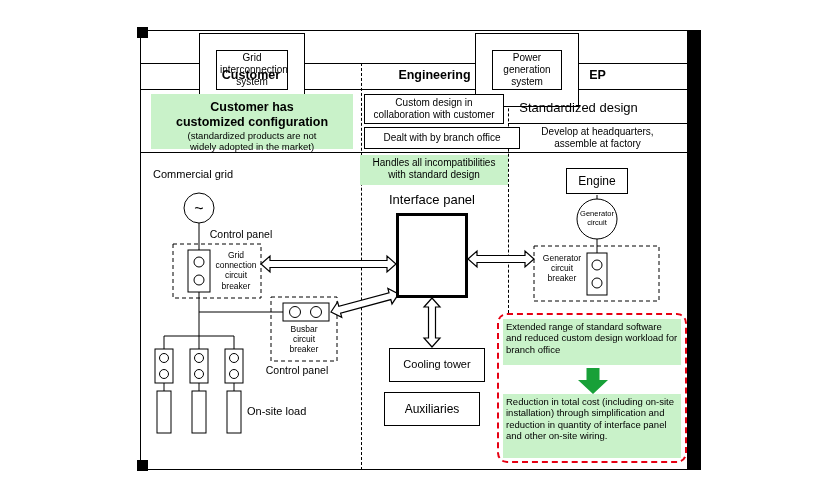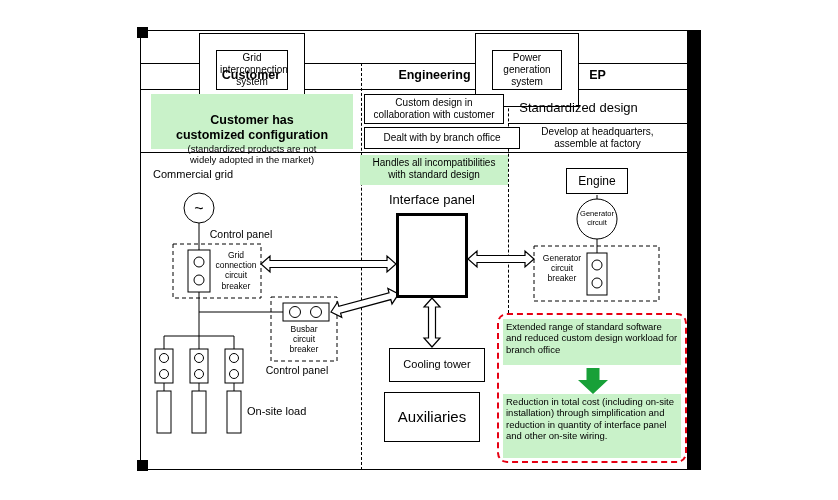--- a/index.html
+++ b/index.html
@@ -96,21 +96,21 @@
       <polygon transform="translate(190,281) rotate(-15)" points="0,0 9,-8 9,-3.5 61,-3.5 61,-8 70,0 61,8 61,3.5 9,3.5 9,8"></polygon>
     </g>
 
     <polygon points="445.5,337 458.5,337 458.5,349 467,349 452,363 437,349 445.5,349" fill="#18a038"></polygon>
   </svg>
 
   <div class="abs colhead" style="left:0;top:37px;width:220px;">Customer</div>
   <div class="abs colhead" style="left:220px;top:37px;width:147px;">Engineering</div>
   <div class="abs colhead" style="left:367px;top:37px;width:179px;">EP</div>
 
-  <div class="abs greenbox ctr" style="left:10px;top:63px;width:202px;height:55px;padding-top:19px;">
+  <div class="abs greenbox ctr" style="left:10px;top:63px;width:202px;height:55px;padding-top:6px;">
     <div class="txt" style="font-size:12.5px;font-weight:bold;">Customer has
 customized configuration</div>
     <div class="txt" style="font-size:9.5px;">(standardized products are not
 widely adopted in the market)</div>
   </div>
   <div class="abs bordered txt" style="left:223px;top:63px;width:140px;height:30px;font-size:10px;">Custom design in
 collaboration with customer</div>
   <div class="abs bordered txt" style="left:223px;top:96px;width:156px;height:22px;font-size:10px;">Dealt with by branch office</div>
   <div class="abs ctr txt" style="left:348px;top:69px;width:179px;font-size:13px;">Standardized design</div>
   <div class="abs ctr txt" style="left:367px;top:95px;width:179px;font-size:10px;">Develop at headquarters,
@@ -127,21 +127,21 @@
 breaker</div>
   <div class="abs txt ctr" style="left:132px;top:293px;width:62px;font-size:8.5px;">Busbar
 circuit
 breaker</div>
   <div class="abs txt ctr" style="left:116px;top:333px;width:80px;font-size:10.5px;">Control panel</div>
   <div class="abs txt" style="left:106px;top:374px;width:90px;font-size:11px;">On-site load</div>
 
   <div class="abs txt ctr" style="left:228px;top:161px;width:126px;font-size:13px;">Interface panel</div>
   <div class="abs" style="left:255px;top:182px;width:72px;height:85px;border:3px solid #000;background:#fff;"></div>
   <div class="abs bordered txt" style="left:248px;top:317px;width:96px;height:34px;font-size:11px;">Cooling tower</div>
-  <div class="abs bordered txt" style="left:243px;top:361px;width:96px;height:50px;font-size:15px;">Auxiliaries</div>
+  <div class="abs bordered txt" style="left:243px;top:361px;width:96px;height:34px;font-size:12px;">Auxiliaries</div>
 
   <div class="abs bordered txt" style="left:425px;top:137px;width:62px;height:26px;font-size:12px;">Engine</div>
   <div class="abs txt ctr" style="left:436px;top:178px;width:40px;font-size:7.5px;">Generator
 circuit</div>
   <div class="abs txt ctr" style="left:396px;top:222px;width:50px;font-size:8.5px;">Generator
 circuit
 breaker</div>
 
   <div class="abs callout" style="left:356px;top:282px;width:190px;height:150px;"></div>
   <div class="abs greenbox txt" style="left:362px;top:288px;width:178px;height:46px;font-size:9.5px;padding:2px 3px;">Extended range of standard software and reduced custom design workload for branch office</div>

